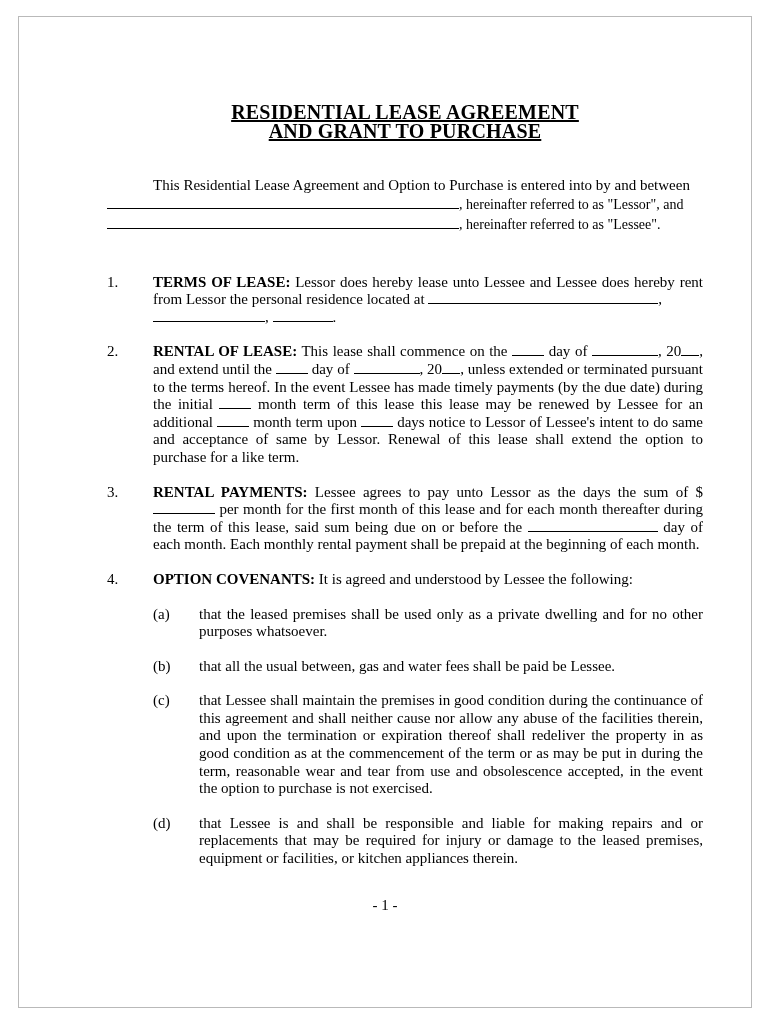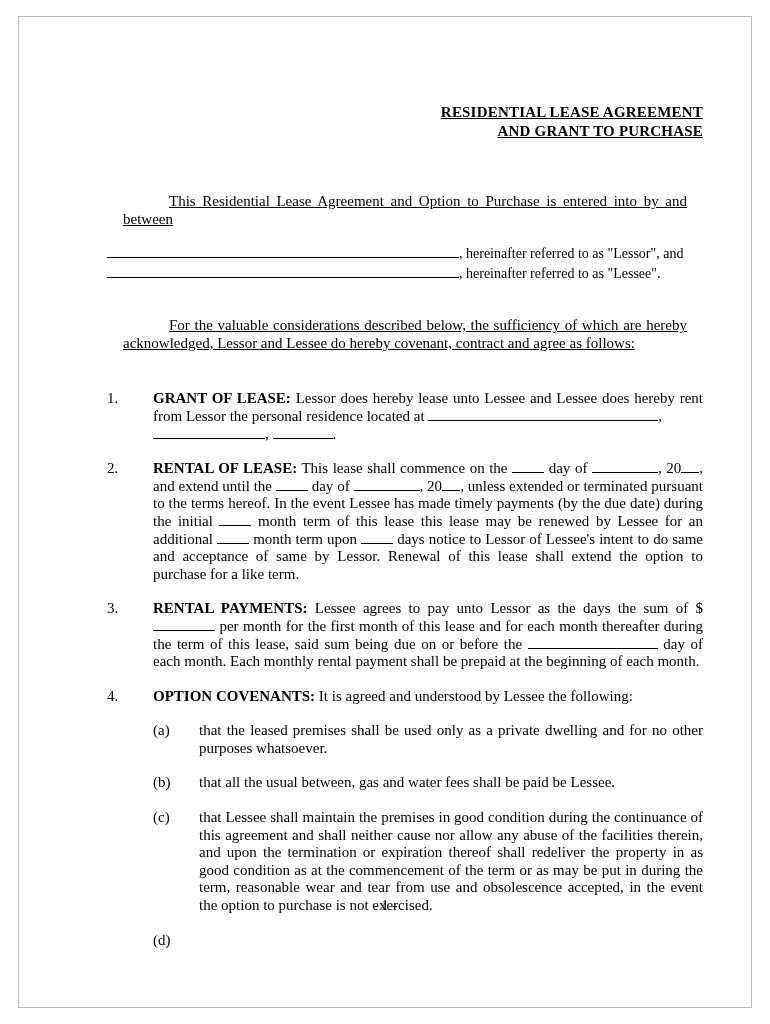--- a/index.html
+++ b/index.html
@@ -30,38 +30,37 @@
     box-sizing: border-box;
     background: #fff;
   }
   .content {
     position: absolute;
     left: 88px;
     top: 86px;
     width: 596px;
   }
   .title {
-    text-align: right;
+    text-align: center;
     font-weight: bold;
-    font-size: 15px;
+    font-size: 20px;
     line-height: 19px;
     letter-spacing: 0.2px;
   }
   .title span {
     text-decoration: underline;
   }
   .gap-after-title { height: 36px; }
 
   p.para {
-    margin: 16px;
+    margin: 0;
     font-size: 15px;
     line-height: 17.6px;
     text-align: justify;
     text-justify: inter-word;
-    text-decoration: underline;
   }
   .indent-first { text-indent: 46px; }
   .spacer-md { height: 17px; }
   .spacer-lg { height: 22px; }
 
   
   .clause {
     position: relative;
     padding-left: 46px;
     font-size: 15px;
@@ -140,27 +139,26 @@
 
       <div class="rule-row">
         <span class="fill" style="width:352px;"></span><span>, hereinafter referred to as "Lessor", and</span>
       </div>
       <div class="rule-row">
         <span class="fill" style="width:352px;"></span><span>, hereinafter referred to as "Lessee".</span>
       </div>
 
       <div class="spacer-md"></div>
 
-      <p class="para indent-first">For the valuable considerations described below, the sufficiency of which are hereby acknowledged, Lessor and Lessee do hereby covenant, contract and agree as follows:</p>
 
       <div class="spacer-lg"></div>
 
       <div class="clause">
         <span class="num">1.</span>
-        <b>GRANT OF LEASE:</b>
+        <b>TERMS OF LEASE:</b>
         <span>Lessor does hereby lease unto Lessee and Lessee does hereby rent from Lessor the personal residence located at</span>
         <span class="u-space" style="width:230px;"></span><span>,</span><br>
         <span class="u-space" style="width:112px;"></span><span>,</span>
         <span class="u-space" style="width:60px;"></span><span>.</span>
       </div>
 
       <div class="spacer-md"></div>
 
       <div class="clause">
         <span class="num">2.</span>
@@ -218,20 +216,21 @@
 
       <div class="subitem">
         <span class="letter">(c)</span>
         <span>that Lessee shall maintain the premises in good condition during the continuance of this agreement and shall neither cause nor allow any abuse of the facilities therein, and upon the termination or  expiration thereof shall redeliver the property in as good condition as at the commencement of the term or as may be put in during the term, reasonable wear and tear from use and obsolescence accepted, in the event the option to purchase is not exercised.</span>
       </div>
 
       <div class="spacer-md"></div>
 
       <div class="subitem">
         <span class="letter">(d)</span>
+        <span>that Lessee is and shall be responsible and liable for making repairs and or replacements that may be required for injury or damage to the leased premises, equipment or facilities, or kitchen appliances therein.</span>
       </div>
 
     </div>
 
     <div class="footer">
       <span>- 1 -</span>
     </div>
 
   </div>
 </div>

